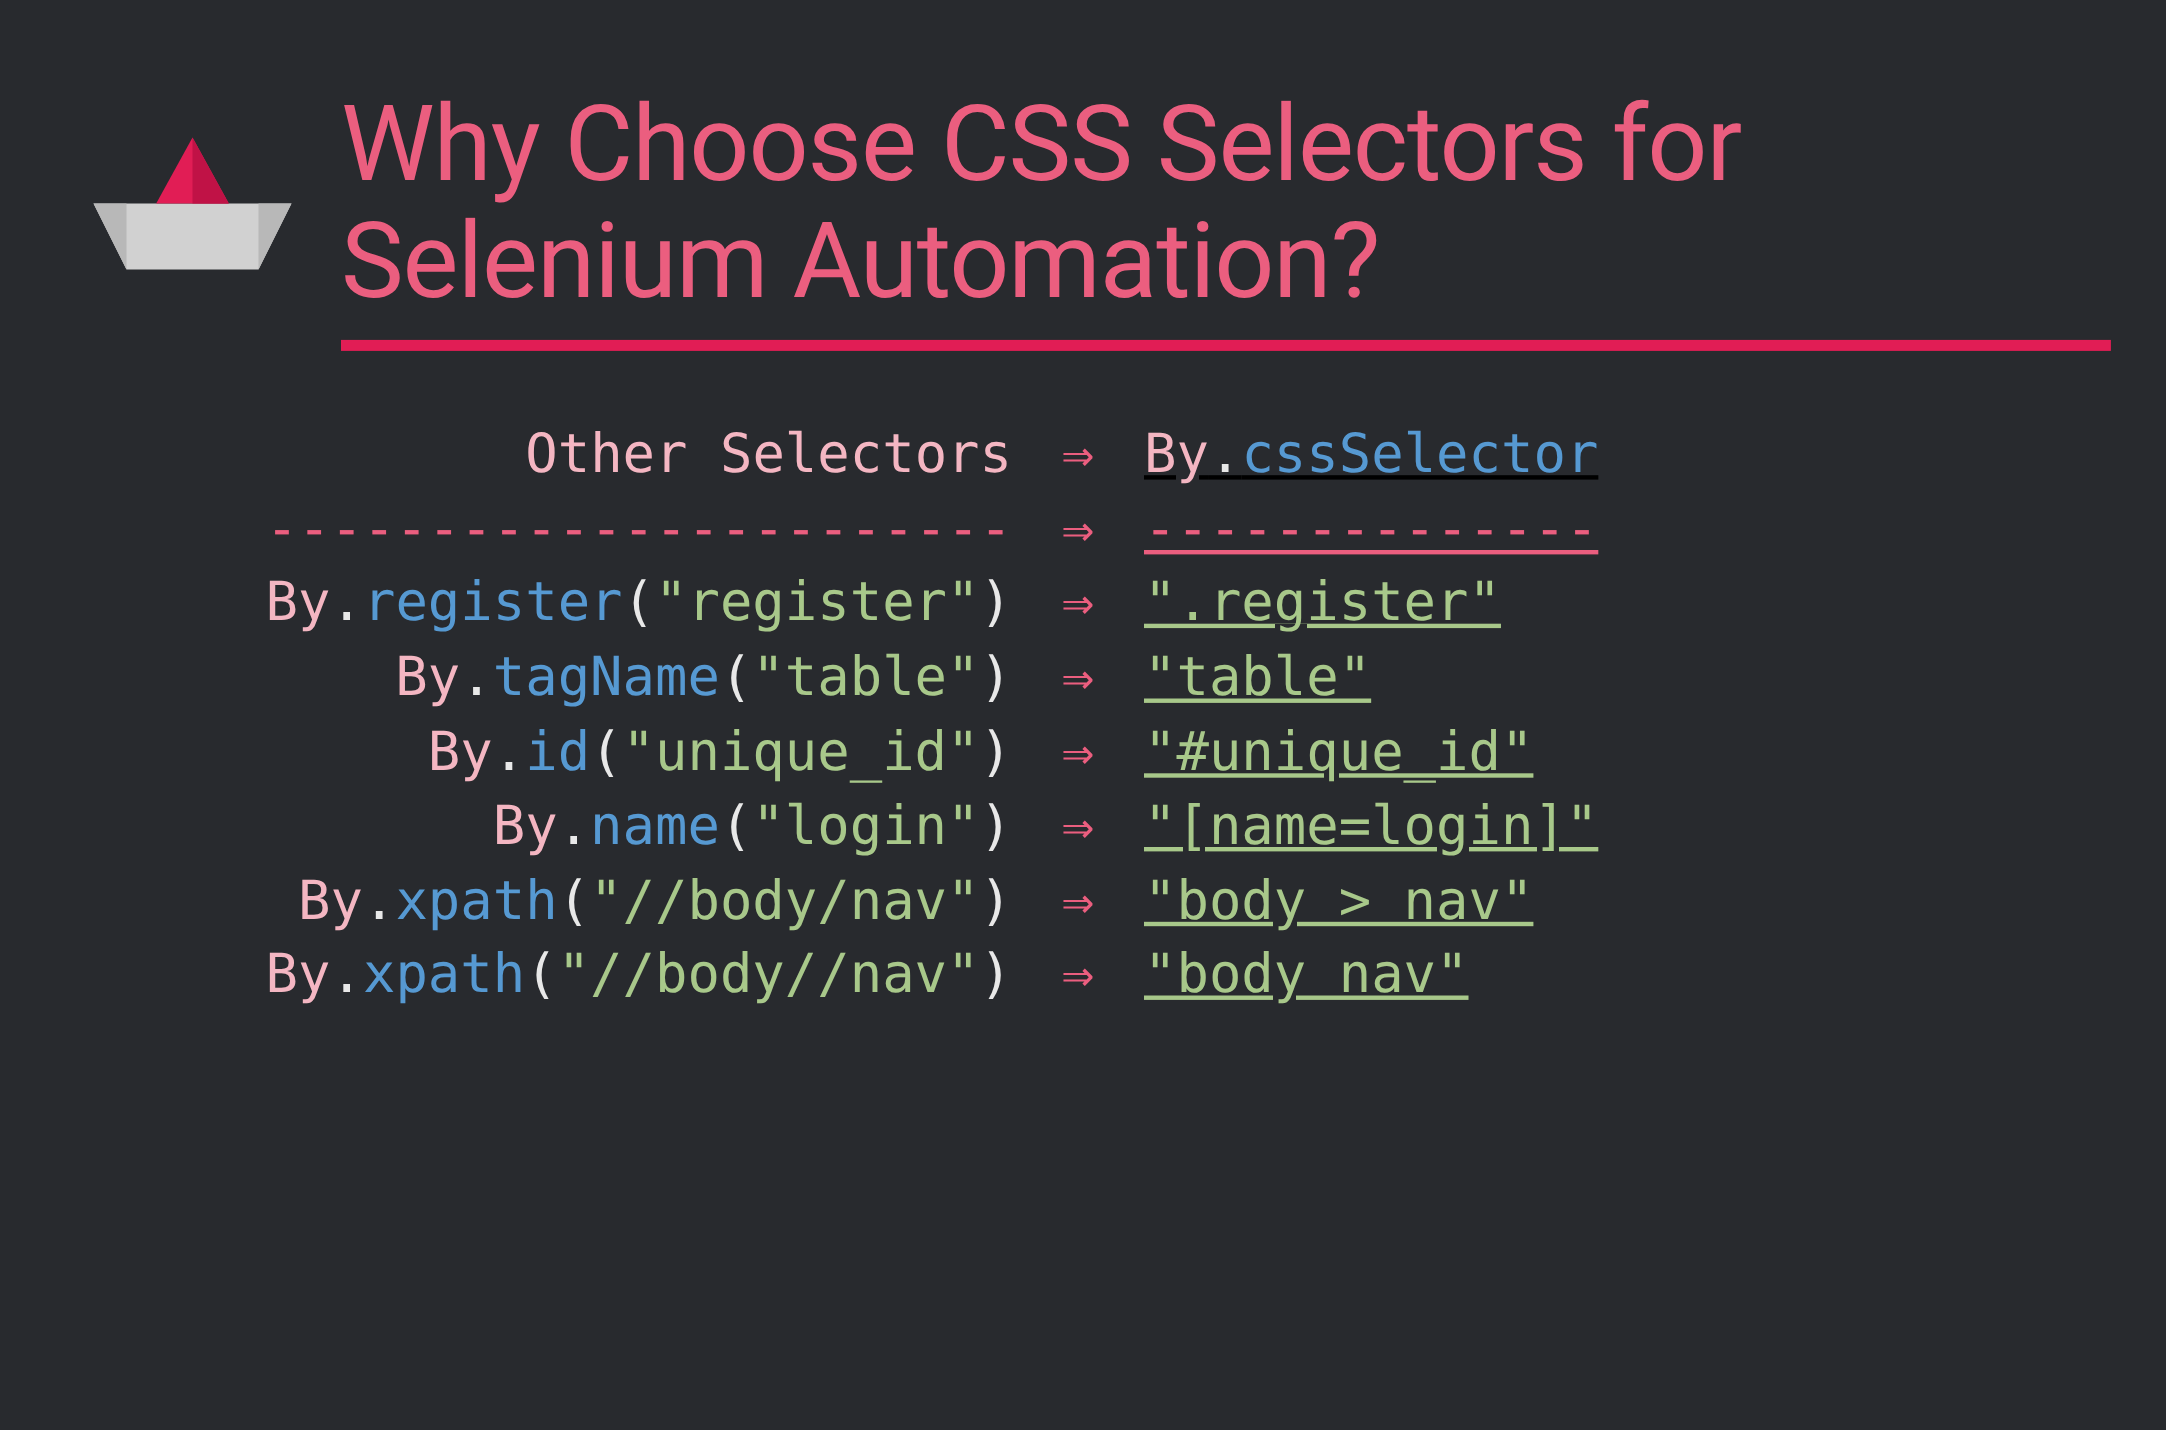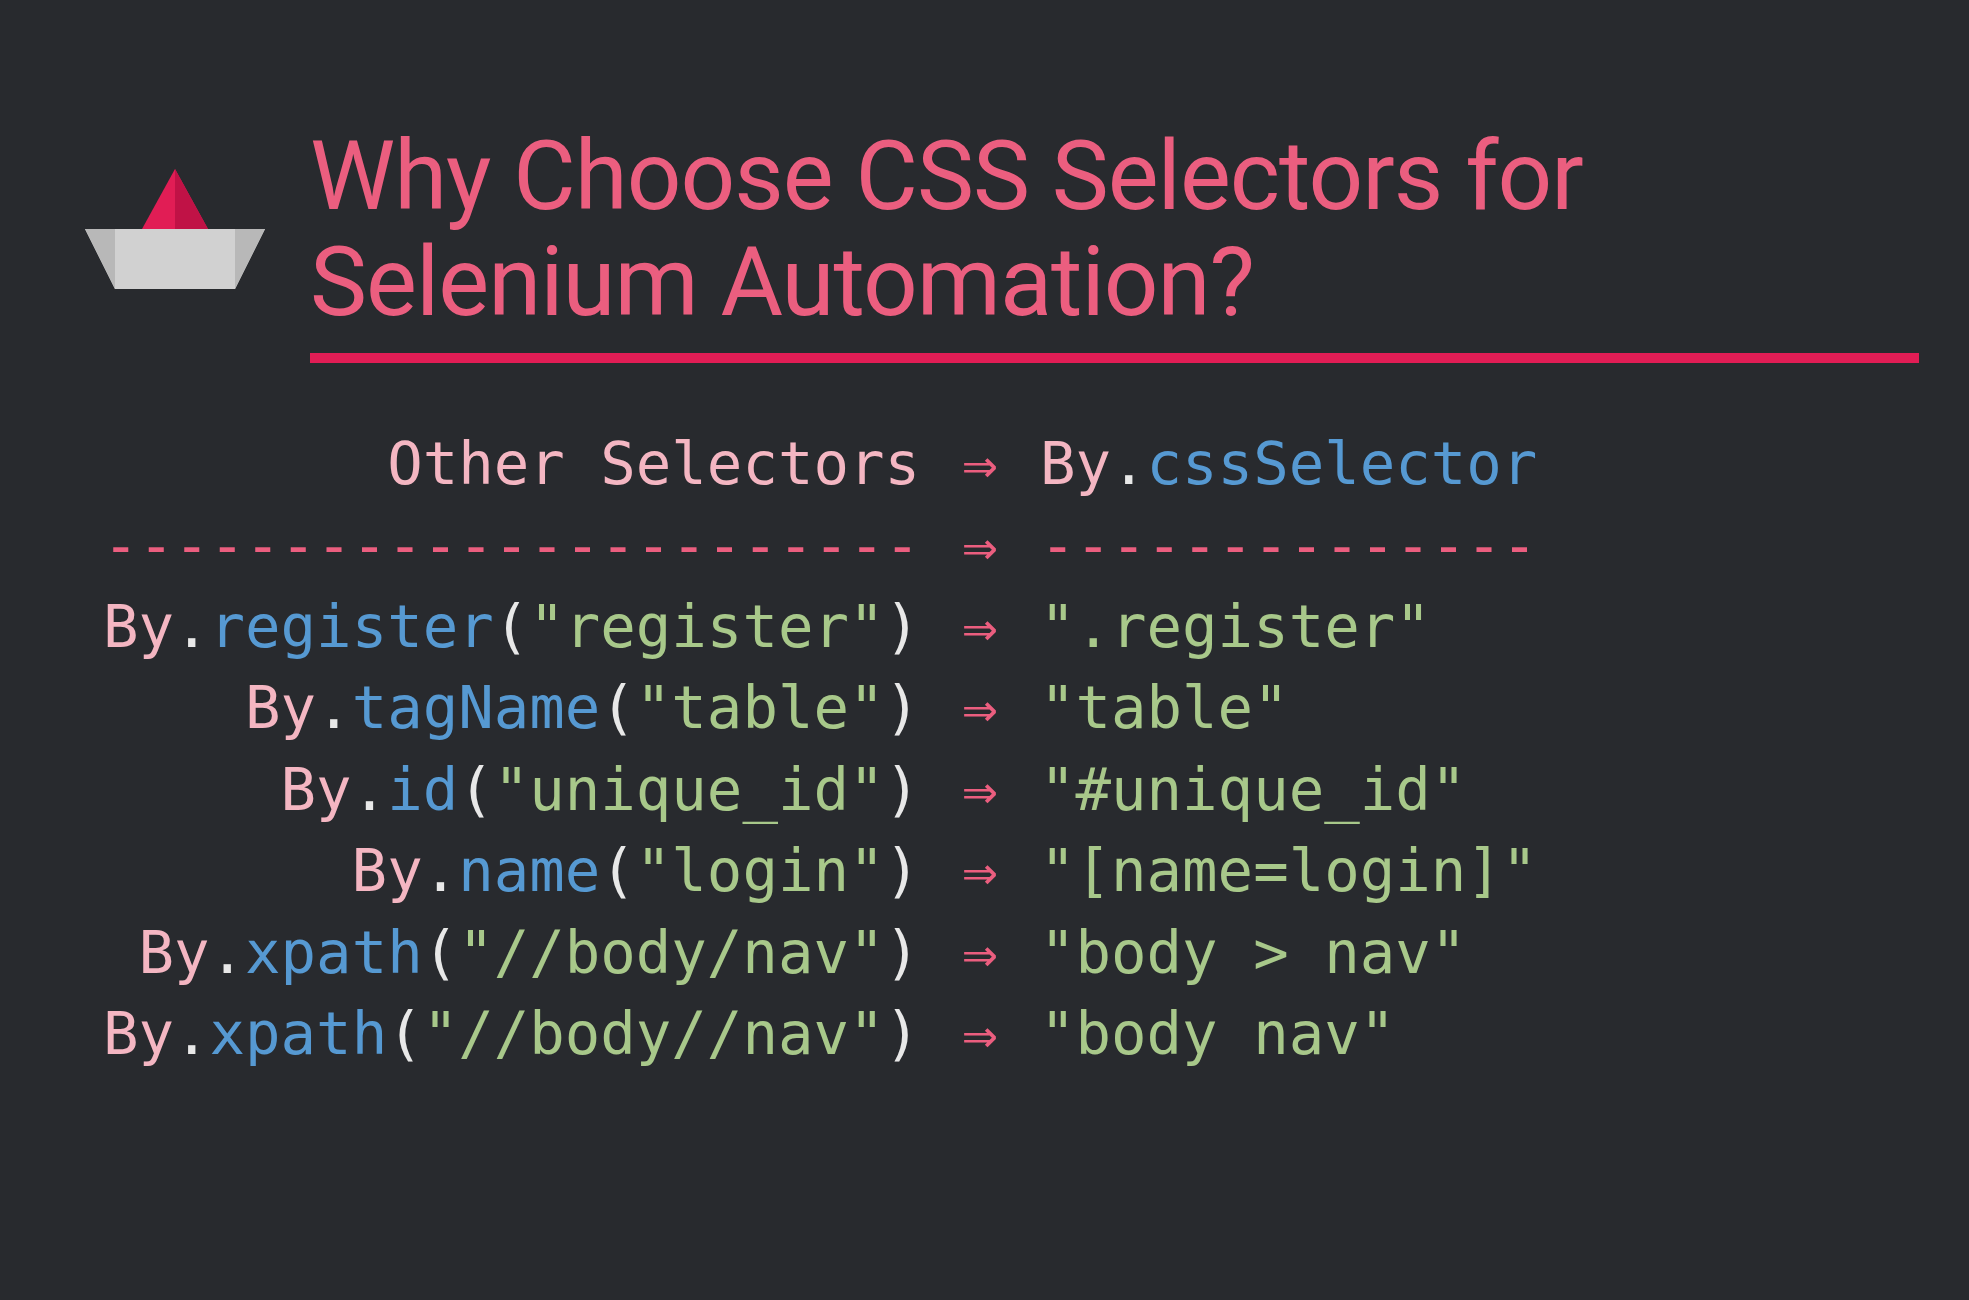--- a/index.html
+++ b/index.html
@@ -13,21 +13,20 @@
       height: 1300px;
       font-family: 'Menlo', 'Consolas', 'DejaVu Sans Mono', monospace;
       overflow: hidden;
       display: flex;
       flex-direction: column;
     }
     .header {
       display: flex;
       align-items: flex-start;
       padding: 80px 50px 0 60px;
-      margin-top: 44px;
     }
     .logo {
       width: 230px;
       height: 160px;
       margin-right: 20px;
       margin-top: 30px;
       flex-shrink: 0;
     }
     .title {
       font-family: -apple-system, BlinkMacSystemFont, 'Segoe UI', Roboto, Helvetica, Arial, sans-serif;
@@ -35,41 +34,42 @@
       font-weight: 400;
       color: #eb5e7f;
       line-height: 1.1;
       border-bottom: 10px solid #e11d55;
       padding-bottom: 18px;
       flex: 1;
       letter-spacing: -1px;
     }
     .content {
       padding: 60px 50px 0 50px;
-      font-size: 59px;
+      font-size: 49px;
       line-height: 1.38;
     }
     .row {
       display: flex;
       white-space: pre;
     }
     .left {
       text-align: right;
       width: 870px;
       flex-shrink: 0;
     }
     .arrow {
       width: 120px;
       text-align: center;
       flex-shrink: 0;
       color: #eb5e7f;
     }
     .right {
       text-align: left;
       flex: 1;
+      text-decoration: underline;
     }
     .c-pink { color: #f4b6c2; }
     .c-blue { color: #5699d2; }
     .c-white { color: #e8e8e8; }
     .c-green { color: #a8c88a; }
     .c-hotpink { color: #eb5e7f; }
   </style>
 </head>
 <body>
 

